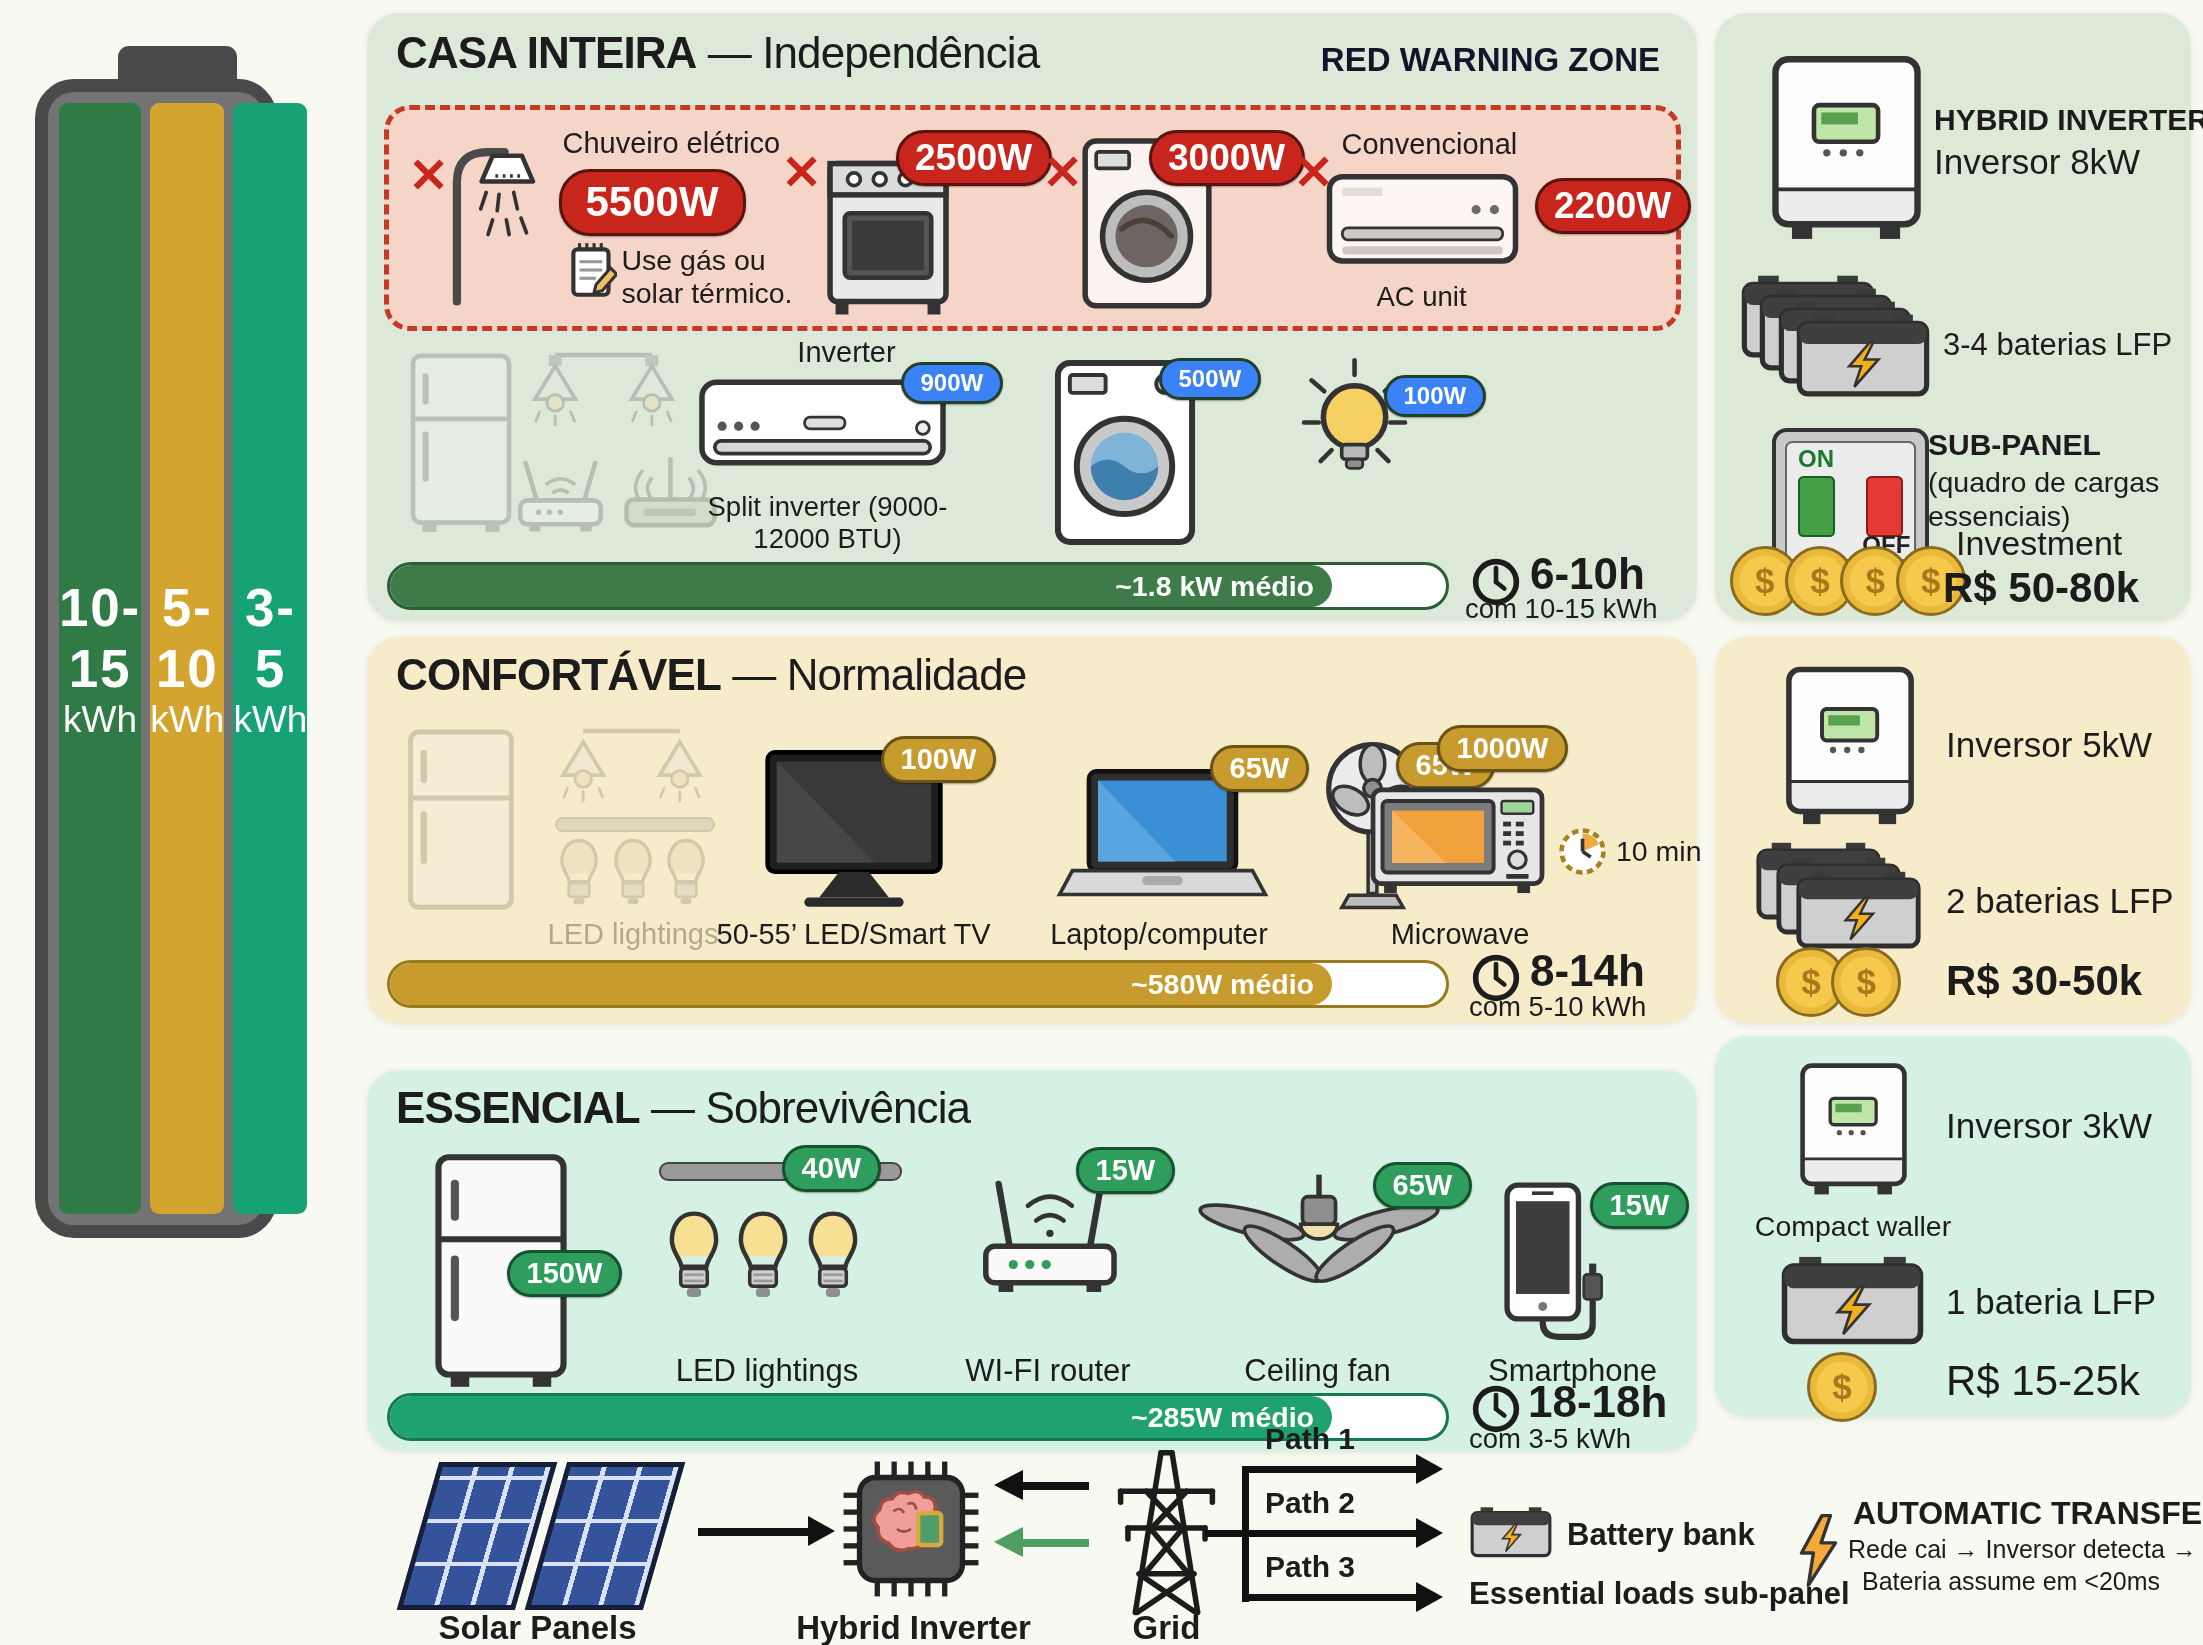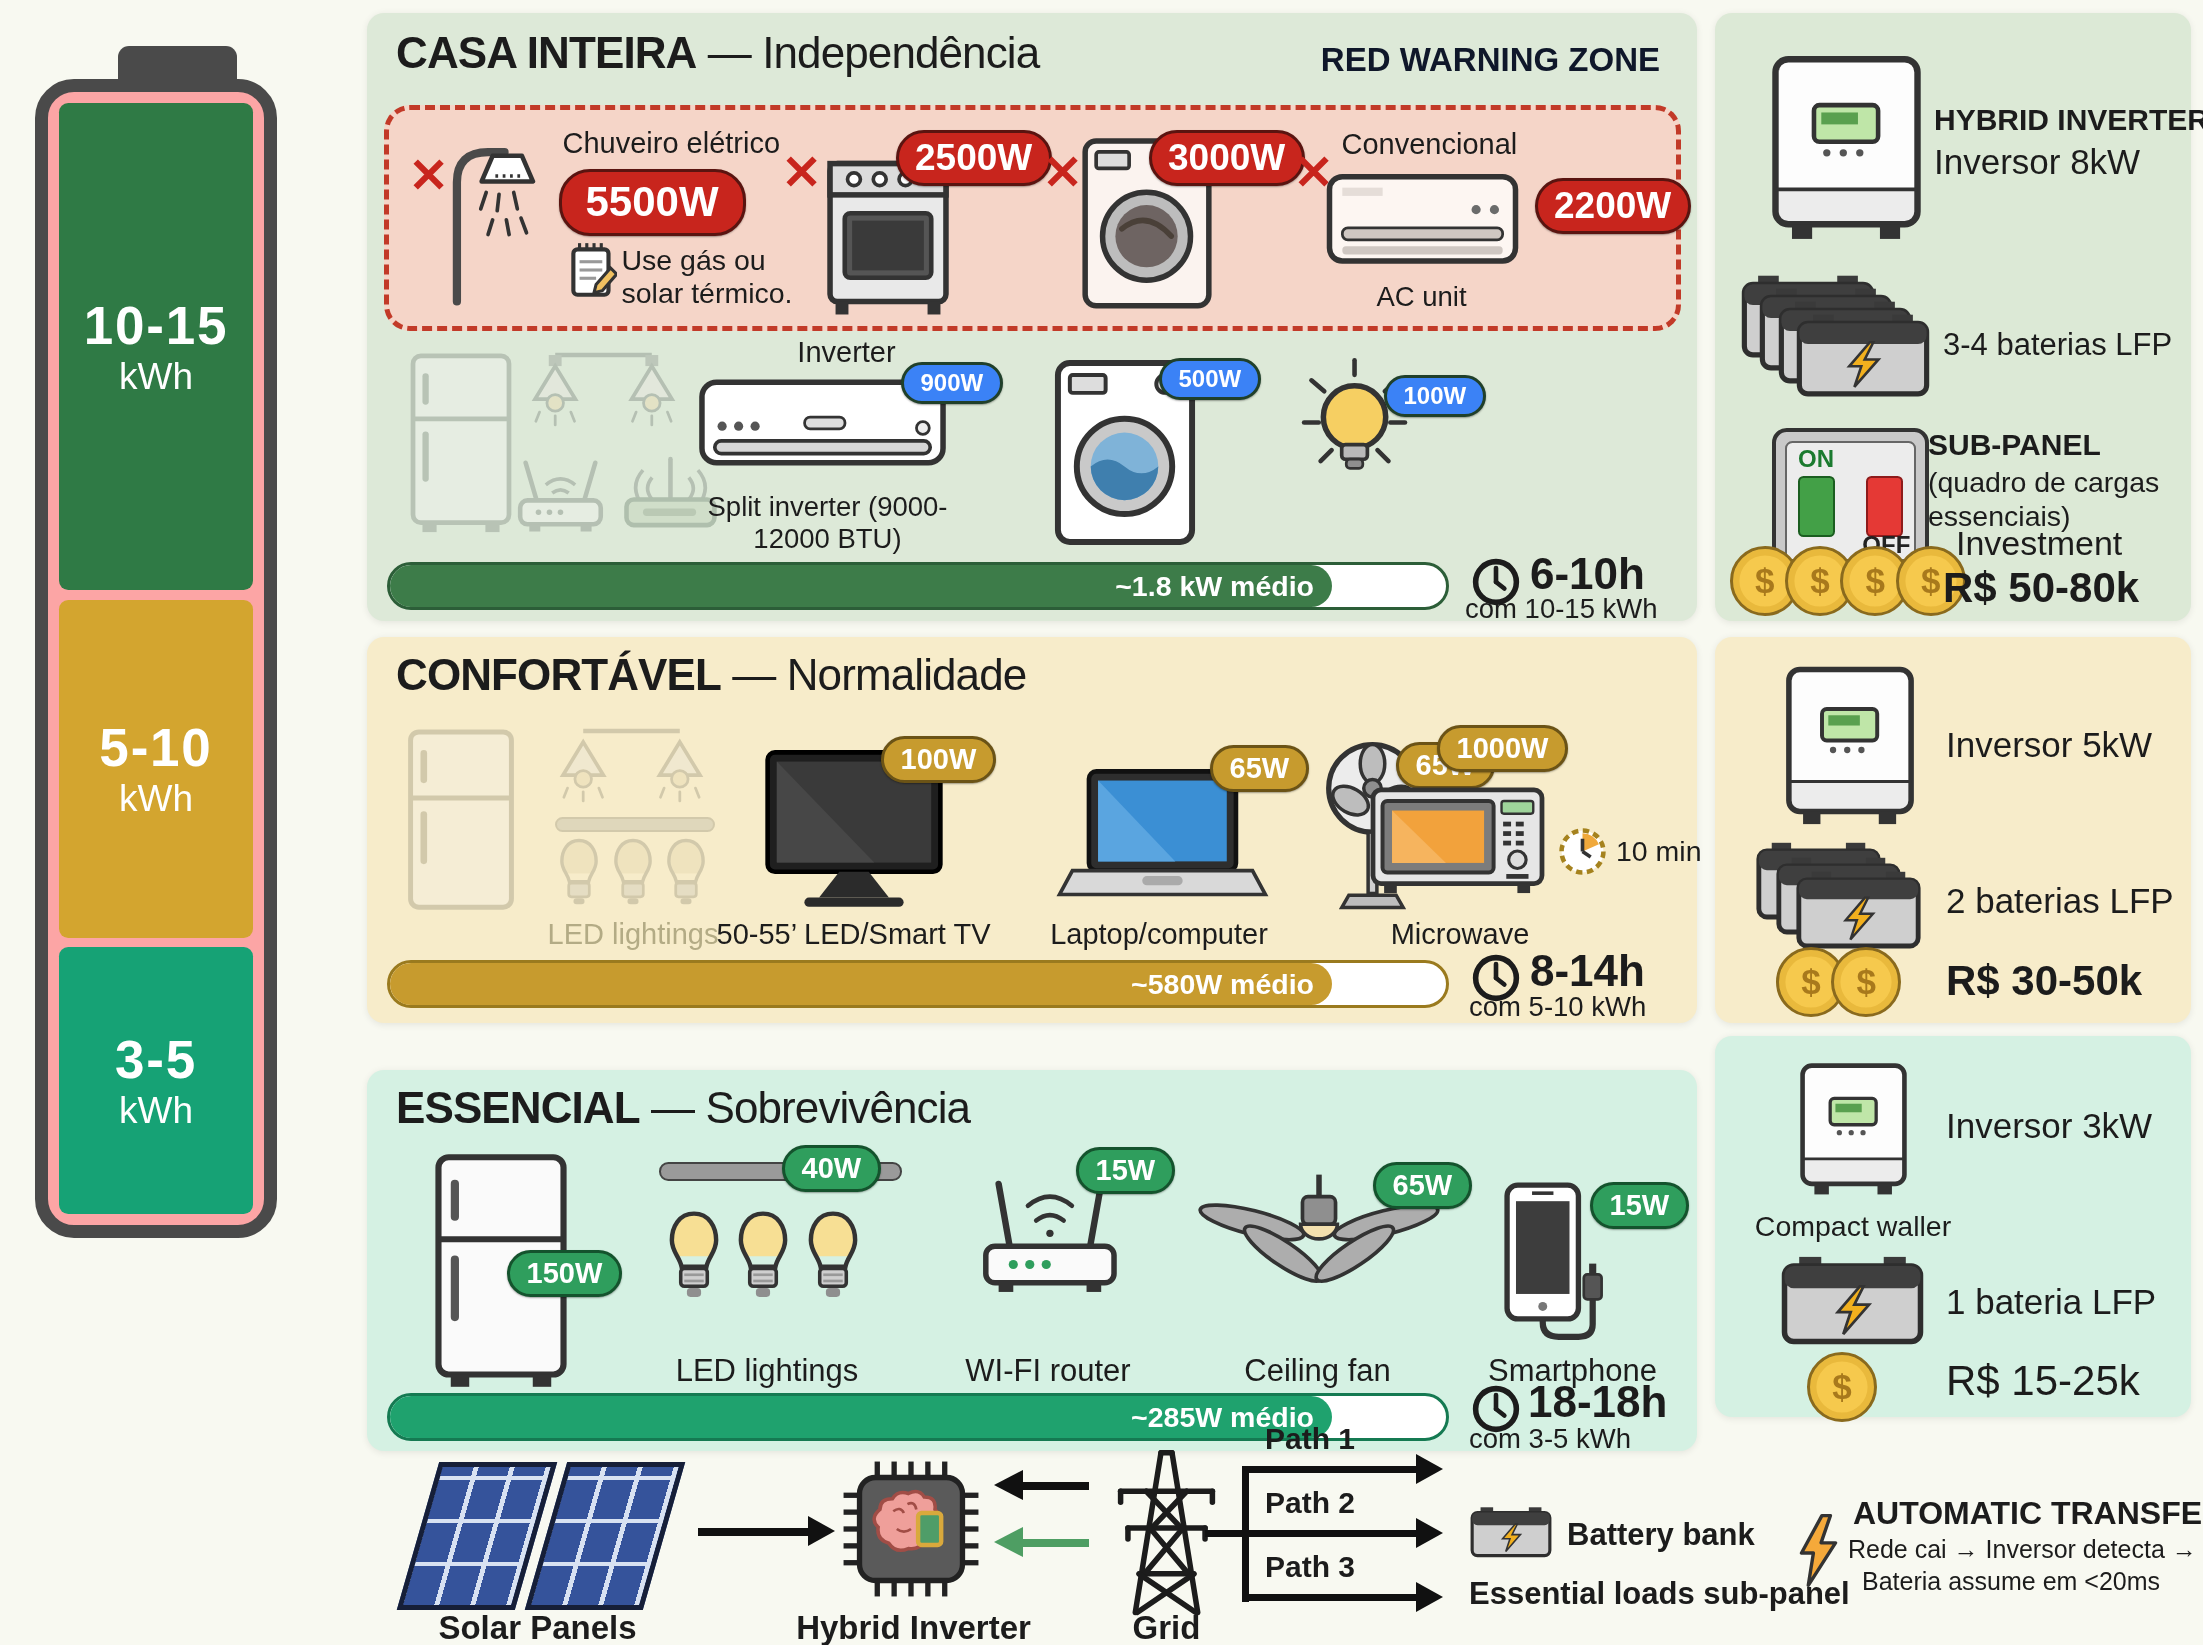--- a/index.html
+++ b/index.html
@@ -1,19 +1,19 @@
 <!DOCTYPE html>
 <html style="font-size:14.7px"><head>
 <meta charset="utf-8">
 <style>
   html,body{margin:0;padding:0;background:#f8f9f1;}
   body{font-family:"Liberation Sans",sans-serif;color:#1c1c1c;}
   #canvas{position:relative;width:2204px;height:1646px;background:#f8f9f1;overflow:hidden;}
   .abs{position:absolute;}
-  .panel{position:absolute;border-radius:17px;box-shadow:0 1.8px 7.3px rgba(0,0,0,.08);}
+  .panel{position:absolute;border-radius:32px;box-shadow:0 1.8px 7.3px rgba(0,0,0,.08);}
   .sec-title{position:absolute;font-size:44px;letter-spacing:-0.9px;white-space:nowrap;}
   .sec-title b{font-weight:bold;}
   .sec-title span{font-weight:normal;}
   .warning{position:absolute;font-size:33px;font-weight:bold;color:#0f172a;white-space:nowrap;}
   .badge{position:absolute;color:#fff;font-weight:bold;border-radius:31px;padding:4.6px 16.5px;white-space:nowrap;line-height:1.1;box-shadow:0 0.9px 1.8px rgba(0,0,0,.35);}
   .badge.r{background:#c8251d;border:3.7px solid #5a1410;font-size:37px;}
   .badge.rb{background:#c8251d;border:3.7px solid #5a1410;font-size:42px;padding:7.3px 24px;}
   .badge.g{background:#3b82f6;border:3.7px solid #20402a;font-size:24px;}
   .badge.e{background:#2f9e5d;border:3.7px solid #14532d;font-size:29px;}
   .badge.y{background:#c79b2e;border:3.7px solid #6b5316;font-size:29px;}
@@ -48,21 +48,21 @@
   .seg{border-radius:9.2px;display:flex;flex-direction:column;align-items:center;justify-content:center;color:#fff;}
   .seg .big{font-size:53px;font-weight:bold;letter-spacing:1.8px;}
   .seg .small{font-size:37px;}
 </style>
 </head>
 <body>
 
 <div id="canvas">
 
   <div class="abs" style="left:118px;top:46px;width:119px;height:48px;background:#4a4a4a;border-radius:11px;"></div>
-  <div class="abs" style="left:35px;top:79px;width:242px;height:1159px;border:13.8px solid #4a4a4a;border-radius:39px;background:#fca5a5;box-sizing:border-box;padding:11px;display:flex;flex-direction:column;gap:9.2px;">
+  <div class="abs" style="left:35px;top:79px;width:242px;height:1159px;border:13.8px solid #4a4a4a;border-radius:39px;background:#737373;box-sizing:border-box;padding:11px;display:flex;gap:9.2px;text-align:center;">
     <div class="seg" style="flex:530;background:#2F7A45;">
       <span class="big">10-15</span>
       <span class="small">kWh</span>
     </div>
     <div class="seg" style="flex:368;background:#D3A52F;">
       <span class="big">5-10</span>
       <span class="small">kWh</span>
     </div>
     <div class="seg" style="flex:290;background:#16A275;">
       <span class="big">3-5</span>

